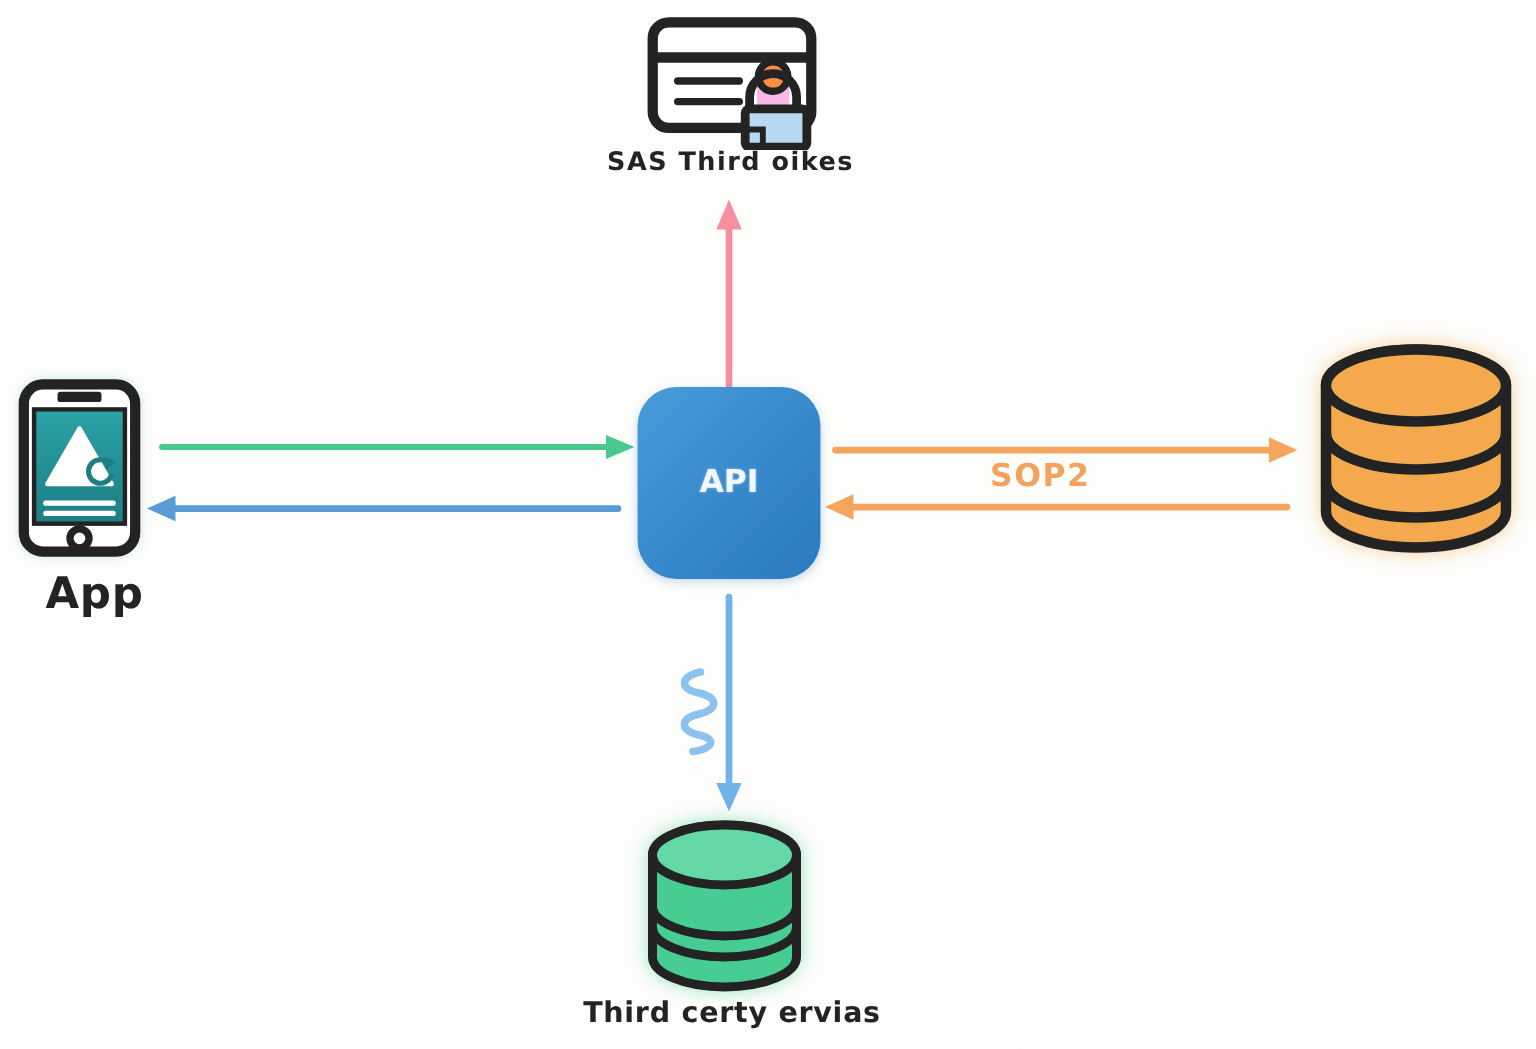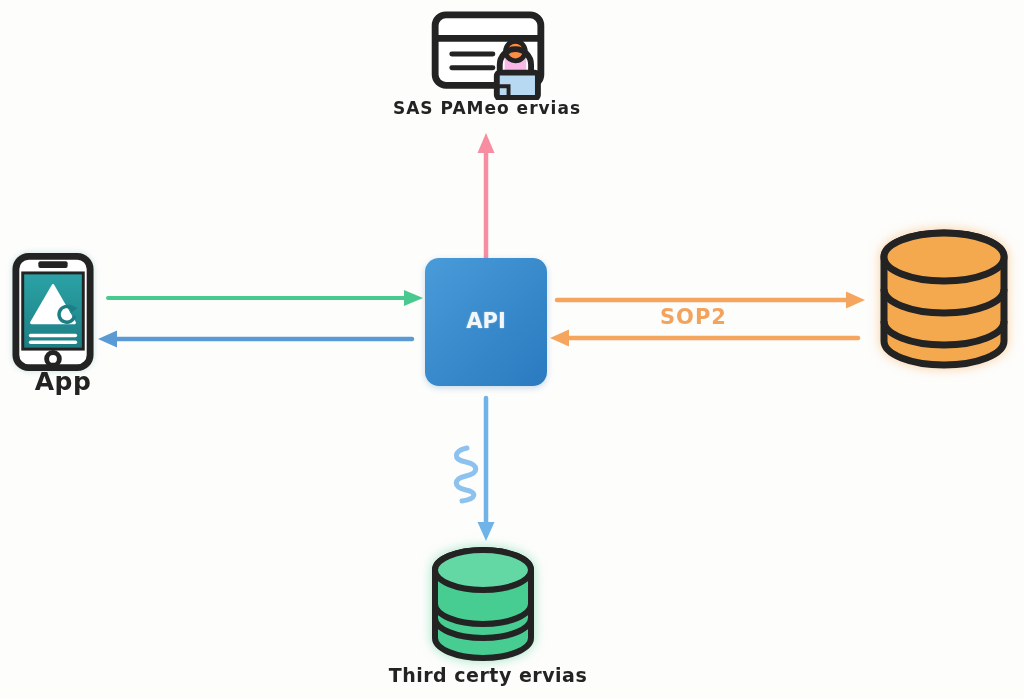--- a/index.html
+++ b/index.html
@@ -8,29 +8,29 @@
     background:#fdfdfc;
     font-family:"DejaVu Sans","Liberation Sans",sans-serif;
   }
   .abs{position:absolute;}
   .label{
     font-weight:700;color:#232323;text-align:center;
     letter-spacing:.5px;line-height:1.1;
   }
   #edges{position:absolute;left:0;top:0;pointer-events:none;}
   .node-label-saas{left:377px;top:99px;width:220px;font-size:17px;letter-spacing:1px;}
-  .node-label-app{left:8px;top:368px;width:110px;font-size:25px;}
+  .node-label-app{left:8px;top:380px;width:110px;font-size:29px;}
   .node-label-db{left:872px;top:381px;width:144px;font-size:21px;}
   .node-label-third{left:378px;top:665px;width:220px;font-size:19px;}
   .sop2{
     left:660px;top:305px;width:110px;text-align:left;
     font-size:21px;font-weight:700;letter-spacing:1px;color:#f2a35e;
   }
   .gateway{
-    left:425px;top:258px;width:122px;height:128px;border-radius:14px;
+    left:425px;top:258px;width:122px;height:128px;border-radius:26px;
     background:linear-gradient(135deg,#4a9bd9 0%,#3a8ccd 45%,#2b7ac0 100%);
     display:flex;flex-direction:column;align-items:center;justify-content:center;
     color:#f2f7fb;font-weight:700;font-size:21px;line-height:1.4;
     text-shadow:0 0 2px rgba(255,255,255,.45);
     box-shadow:0 2px 6px rgba(40,110,170,.25);
   }
   .icon-card{left:428px;top:8px;}
   .icon-phone{left:11px;top:250px;filter:drop-shadow(0 0 3px rgba(40,150,150,.25));}
   .icon-dborange{left:872px;top:221px;filter:drop-shadow(0 0 6px rgba(245,169,78,.55));}
   .icon-dbgreen{left:427px;top:542px;filter:drop-shadow(0 0 6px rgba(80,210,150,.55));}
@@ -74,21 +74,21 @@
     <line x1="24" y1="47" x2="66" y2="47" stroke-width="5" stroke-linecap="round" stroke="#232323"></line>
     <line x1="24" y1="61" x2="66" y2="61" stroke-width="5" stroke-linecap="round" stroke="#232323"></line>
     <g>
       <rect x="78" y="50" width="22" height="18" fill="#f9b8e8"></rect>
       <circle cx="89" cy="44" r="10" stroke-width="5" fill="#ff8c42" stroke="#232323"></circle>
       <path d="M73,76 v-18 a16,16 0 0 1 32,0 v18" fill="none" stroke-width="6" stroke="#232323"></path>
       <rect x="70" y="66" width="42" height="26" rx="3" stroke-width="6" fill="#b8d9f2" stroke="#232323"></rect>
       <path d="M70,80 h12 v12" fill="none" stroke-width="4" stroke="#232323"></path>
     </g>
   </svg>
-  <div class="abs label node-label-saas">SAS PAMeo ervias</div>
+  <div class="abs label node-label-saas">SAS Third oikes</div>
 
   <div class="abs gateway">
     <span>API</span>
   </div>
 
   <svg class="abs icon-phone" width="84" height="124" viewBox="0 0 86 124">
     <defs>
       <linearGradient id="tealGrad" x1="0" y1="0" x2="0" y2="1">
         <stop offset="0" stop-color="#2ba3a7"></stop>
         <stop offset="1" stop-color="#1d7e84"></stop>

